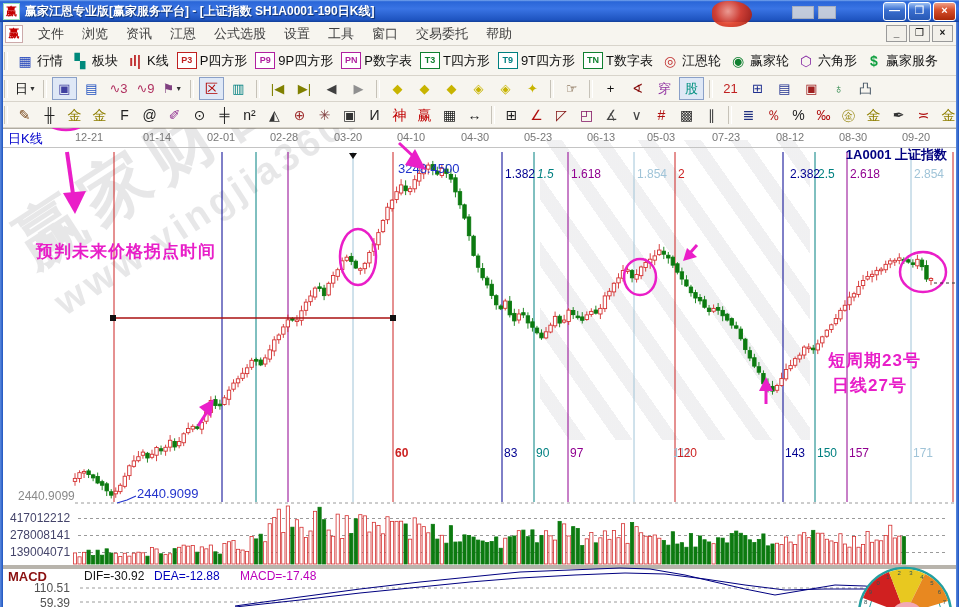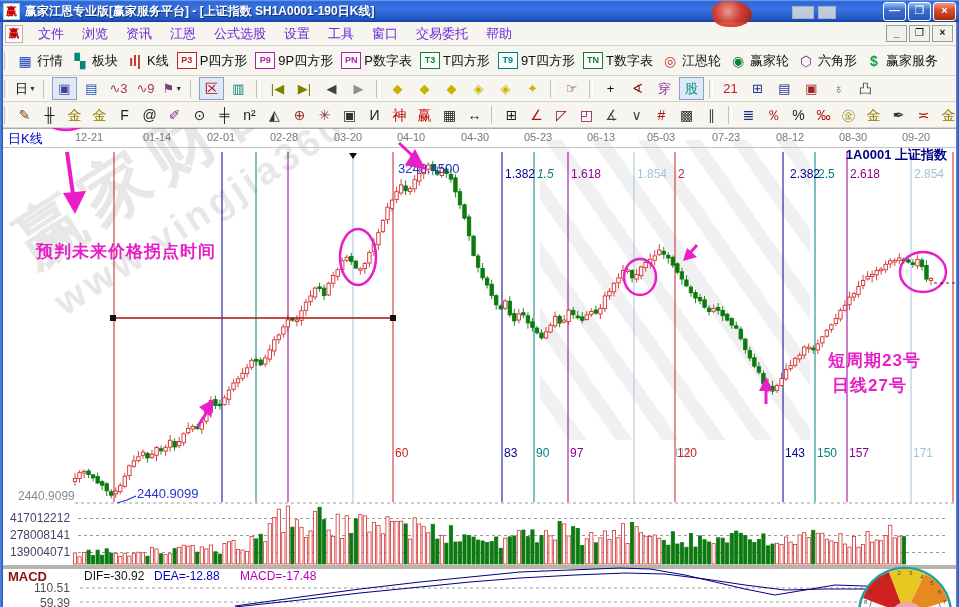--- a/index.html
+++ b/index.html
@@ -18,21 +18,21 @@
   .artifact-gray{position:absolute;top:6px;height:11px;background:#dcdcdc;border:1px solid #bbb;opacity:.85;z-index:61;}
   .winbtn{width:21px;height:17px;margin-left:2px;border:1px solid #fff;border-radius:3px;color:#fff;
     font-size:11px;font-weight:bold;line-height:15px;text-align:center;flex:0 0 auto;
     background:linear-gradient(180deg,#9cc0f4,#3a6fd0 40%,#2858b4);}
   .winbtn.close{background:linear-gradient(180deg,#f0a088,#d8502c 40%,#aa2808);}
   
   .menubar{position:absolute;left:0;top:22px;right:0;height:24px;background:#f7f5ef;
     border-bottom:1px solid #d8d4cb;display:flex;align-items:center;z-index:55;box-sizing:border-box;}
   .menu-logo{width:16px;height:16px;margin:0 6px 0 5px;background:#fff;border:1px solid #caa;
     color:#c40000;font-weight:bold;font-size:11px;line-height:15px;text-align:center;}
-  .menu-item{font-size:13px;color:#6d28d9;padding:18px 9px;white-space:nowrap;}
+  .menu-item{font-size:13px;color:#404040;padding:18px 9px;white-space:nowrap;}
   .mdi-btns{margin-left:auto;display:flex;padding-right:6px;}
   .mdi-btn{width:19px;height:15px;border:1px solid #9a9a9a;background:#f2f0ea;margin-left:2px;
     font-size:10px;line-height:13px;text-align:center;color:#111;font-weight:bold;}
   
   .toolbar{position:absolute;left:0;right:0;background:#f7f5ef;border-bottom:1px solid #d8d4cb;
     display:flex;align-items:center;z-index:50;box-sizing:border-box;overflow:hidden;}
   #toolbar1{top:46px;height:30px;}
   #toolbar2{top:76px;height:26px;}
   #toolbar3{top:102px;height:26px;}
   .groove{width:2px;height:18px;border-left:1px solid #c6c2b8;border-right:1px solid #fff;
@@ -930,21 +930,21 @@
     <div class="lbl date-lbl" style="left:334px;top:131px;">03-20</div>
     <div class="lbl date-lbl" style="left:397px;top:131px;">04-10</div>
     <div class="lbl date-lbl" style="left:461px;top:131px;">04-30</div>
     <div class="lbl date-lbl" style="left:524px;top:131px;">05-23</div>
     <div class="lbl date-lbl" style="left:587px;top:131px;">06-13</div>
     <div class="lbl date-lbl" style="left:647px;top:131px;">05-03</div>
     <div class="lbl date-lbl" style="left:712px;top:131px;">07-23</div>
     <div class="lbl date-lbl" style="left:776px;top:131px;">08-12</div>
     <div class="lbl date-lbl" style="left:839px;top:131px;">08-30</div>
     <div class="lbl date-lbl" style="left:902px;top:131px;">09-20</div>
-    <div class="lbl day-lbl" style="left:395px;top:447px;color:#cc2222;">60</div>
+    <div class="lbl day-lbl" style="left:395px;top:447px;color:#cc2222;font-weight:bold;">60</div>
     <div class="lbl ratio-lbl" style="left:505px;top:168px;color:#000090;">1.382</div>
     <div class="lbl day-lbl" style="left:504px;top:447px;color:#000090;">83</div>
     <div class="lbl ratio-lbl" style="left:537px;top:168px;color:#008080;font-style:italic;">1.5</div>
     <div class="lbl day-lbl" style="left:536px;top:447px;color:#008080;">90</div>
     <div class="lbl ratio-lbl" style="left:571px;top:168px;color:#900090;">1.618</div>
     <div class="lbl day-lbl" style="left:570px;top:447px;color:#900090;">97</div>
     <div class="lbl ratio-lbl" style="left:637px;top:168px;color:#a0c4d8;">1.854</div>
     <div class="lbl day-lbl" style="left:673px;top:447px;color:#a0c4d8;">111</div>
     <div class="lbl ratio-lbl" style="left:678px;top:168px;color:#cc2222;">2</div>
     <div class="lbl day-lbl" style="left:677px;top:447px;color:#cc2222;">120</div>

